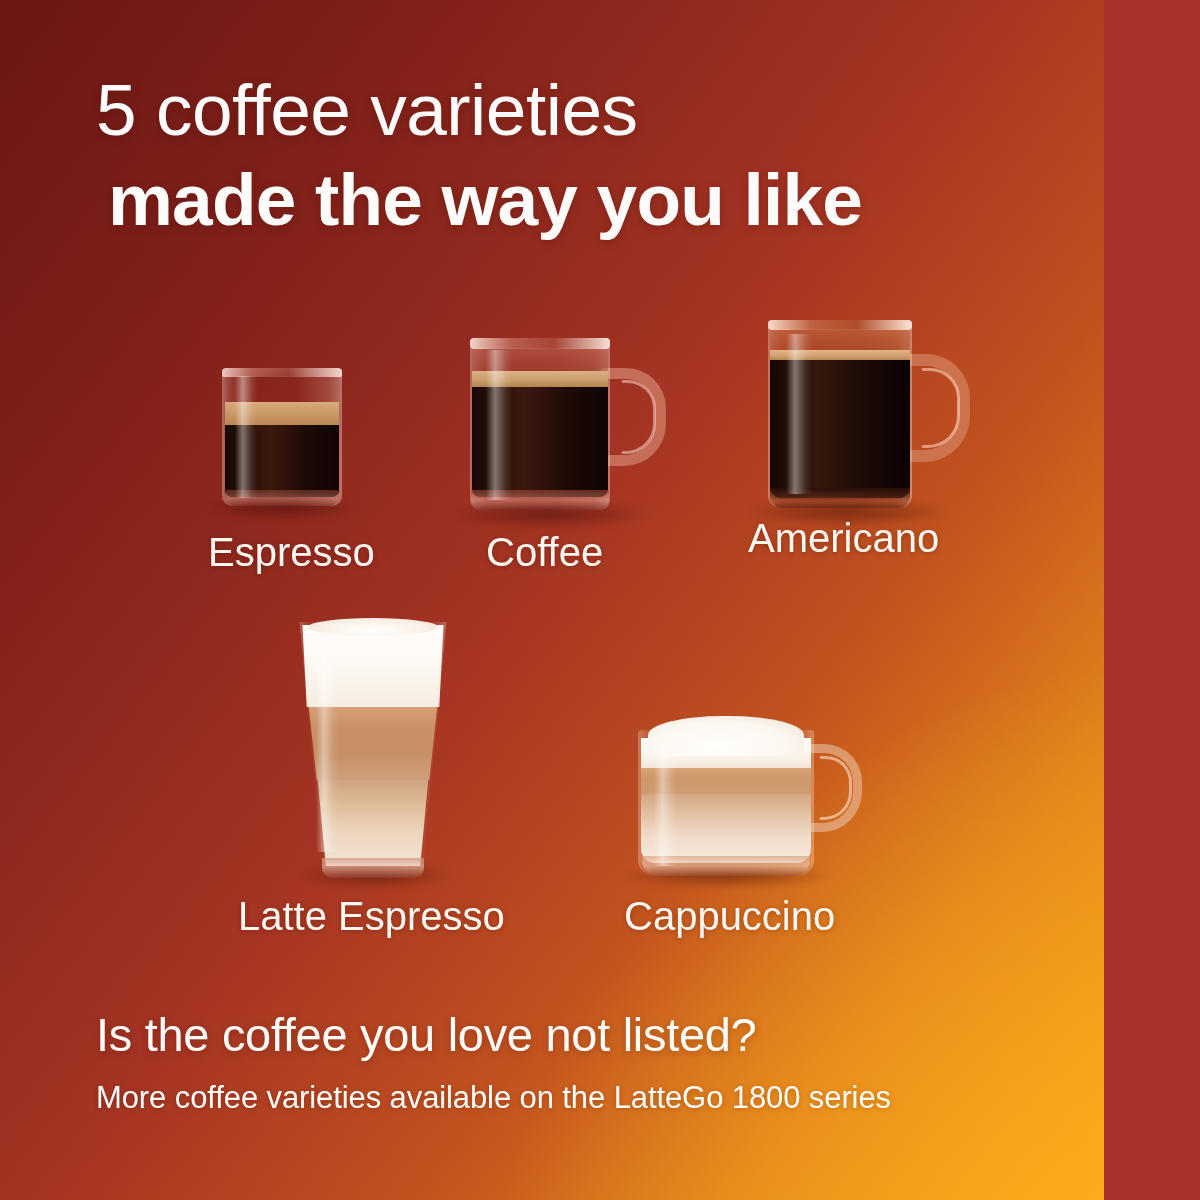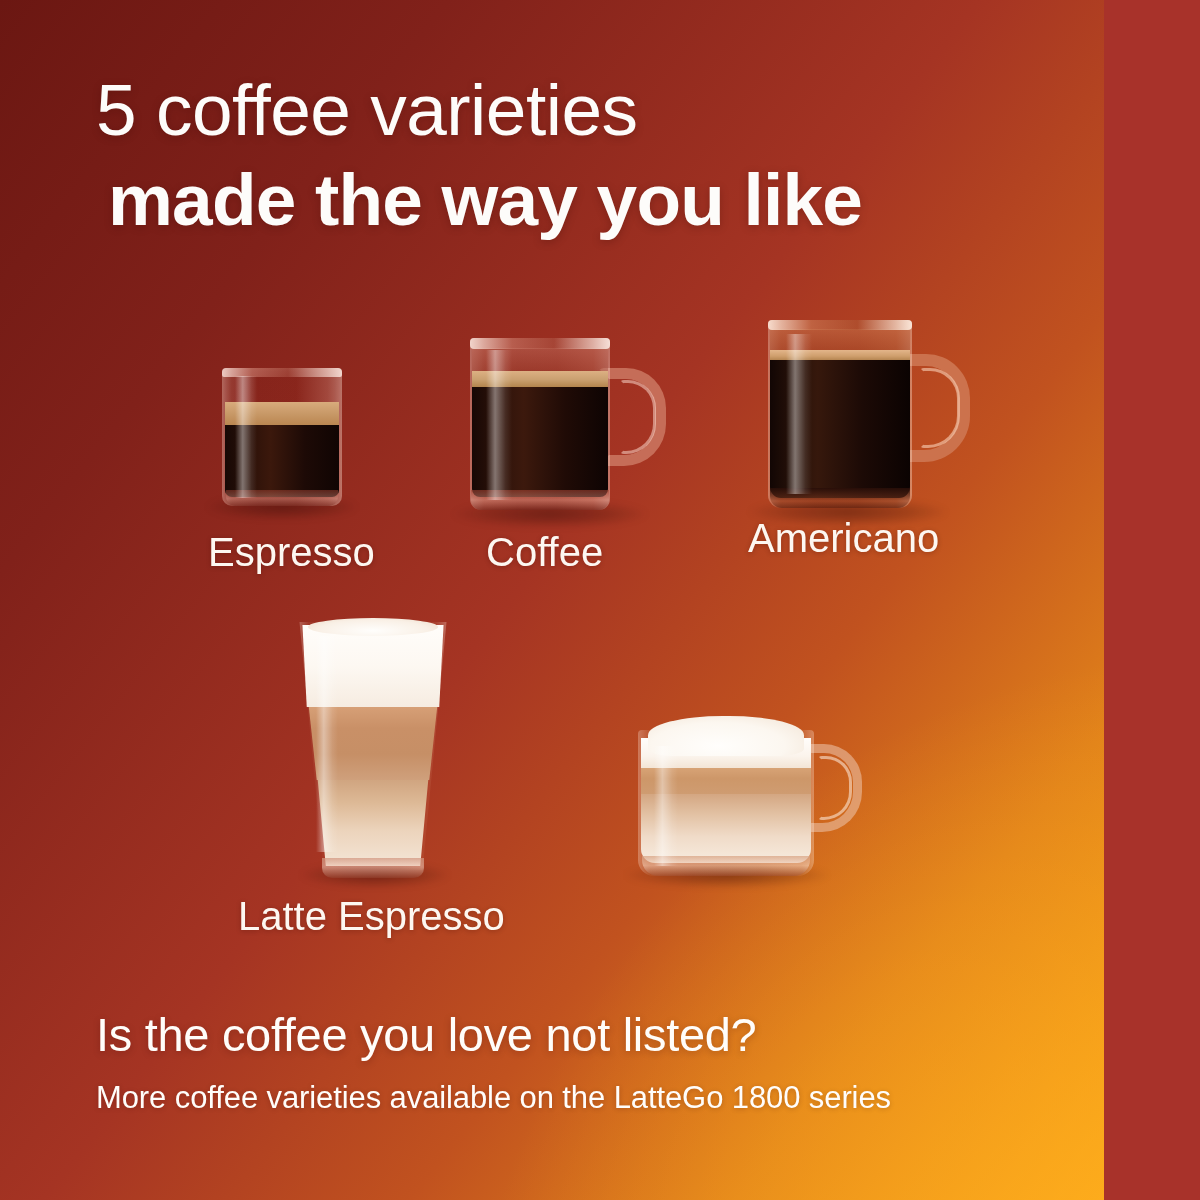--- a/index.html
+++ b/index.html
@@ -361,19 +361,20 @@
     <div class="handle"></div>
     <div class="handle-gloss"></div>
     <div class="body"></div>
     <div class="milk"></div>
     <div class="caramel"></div>
     <div class="foam"></div>
     <div class="foamdome"></div>
     <div class="base"></div>
     <div class="gloss" style="left:16px; top:30px; width:24px; height:120px;"></div>
   </div>
+  <div class="cup-label" style="left:624px; top:898px;">Cappuccino</div>
 
   <div class="footer-block">
     <div class="foot-q">Is the coffee you love not listed?</div>
     <div class="foot-sub">More coffee varieties available on the LatteGo 1800 series</div>
   </div>
 
 </div>
 
 </body></html>

